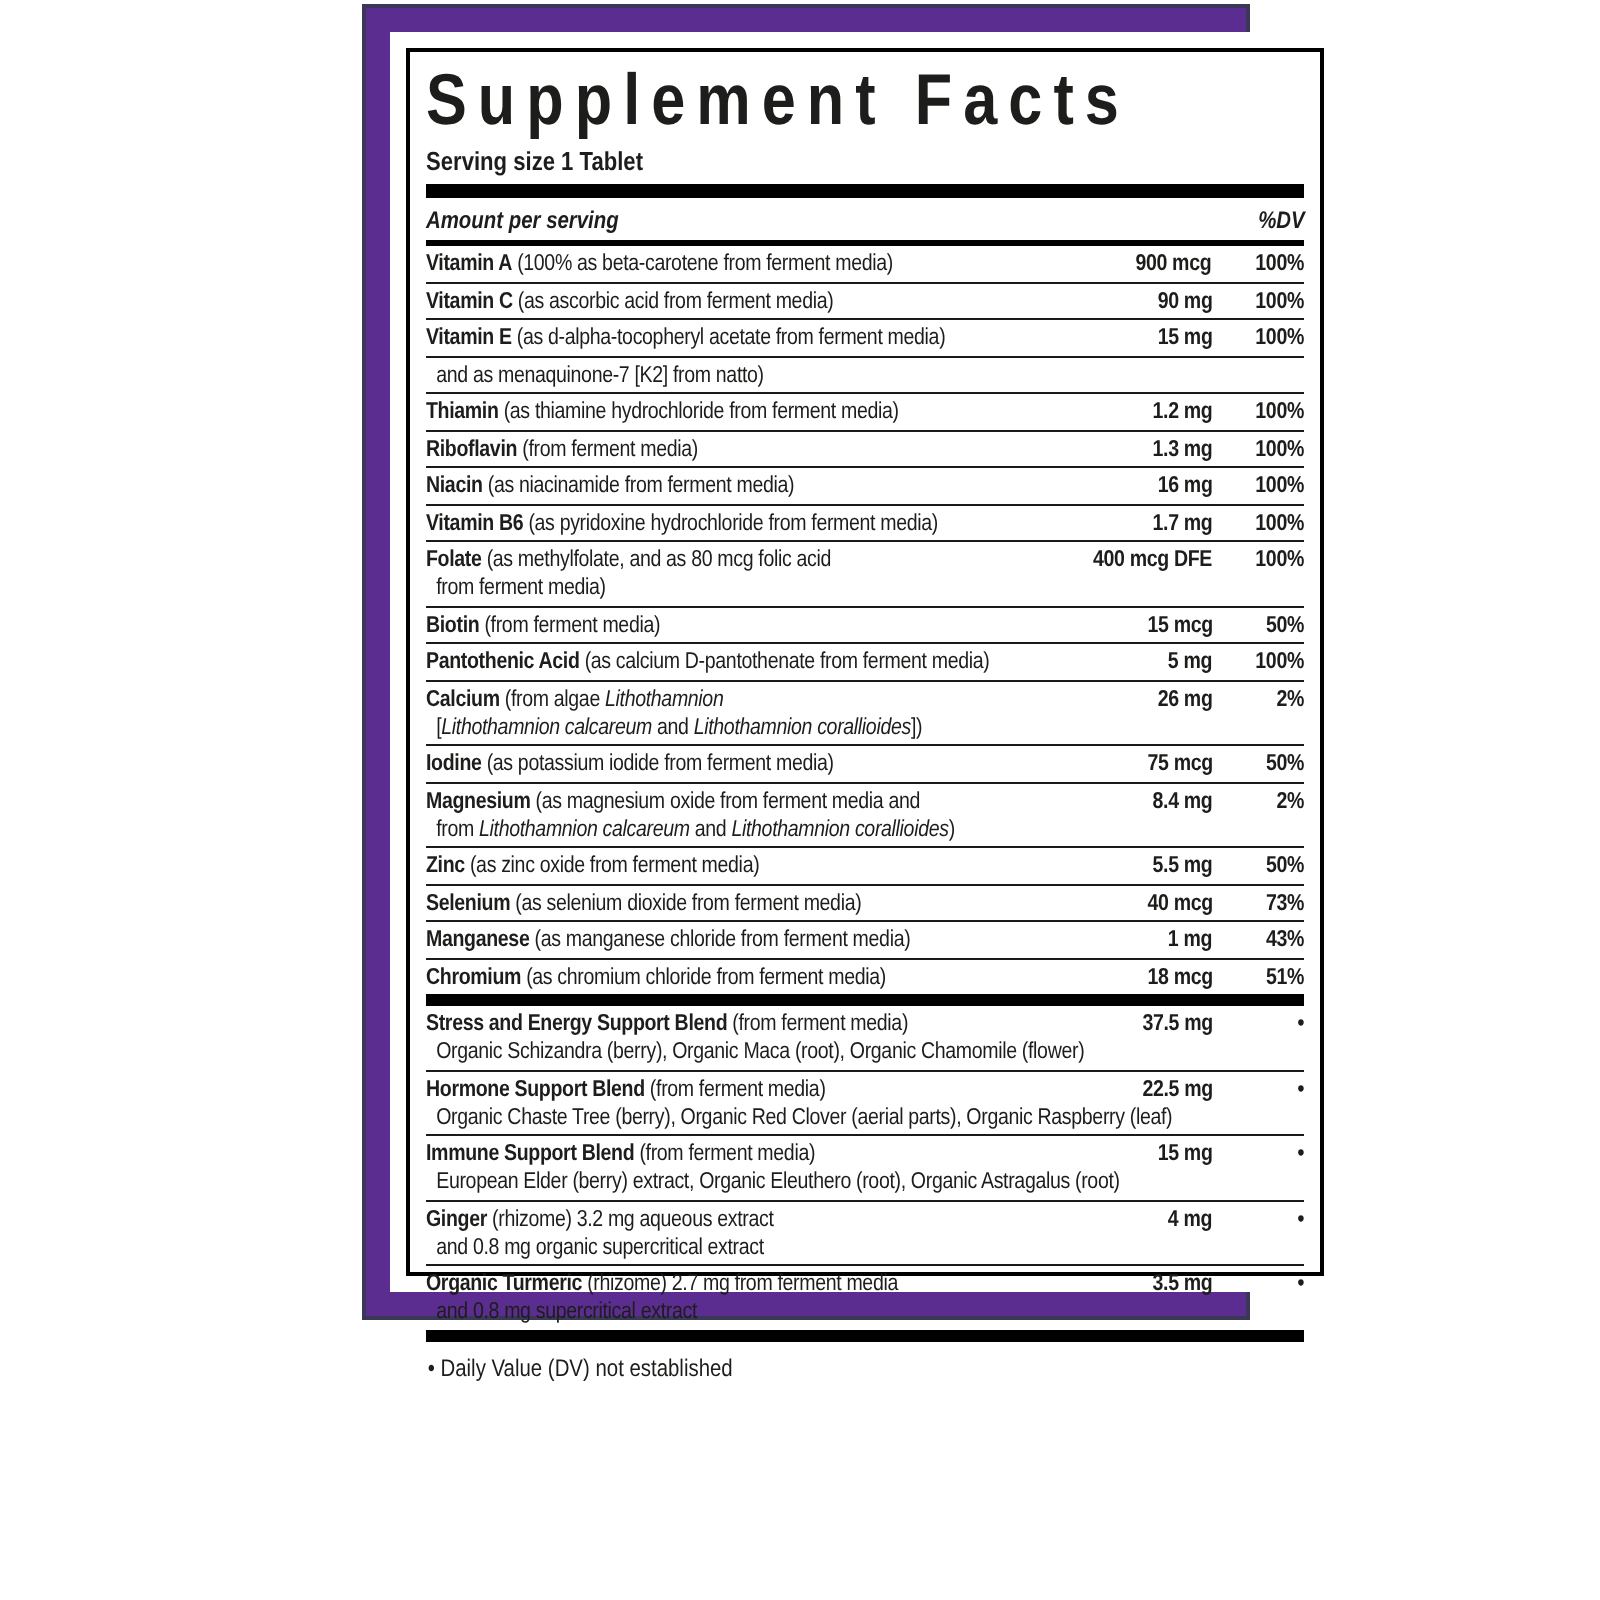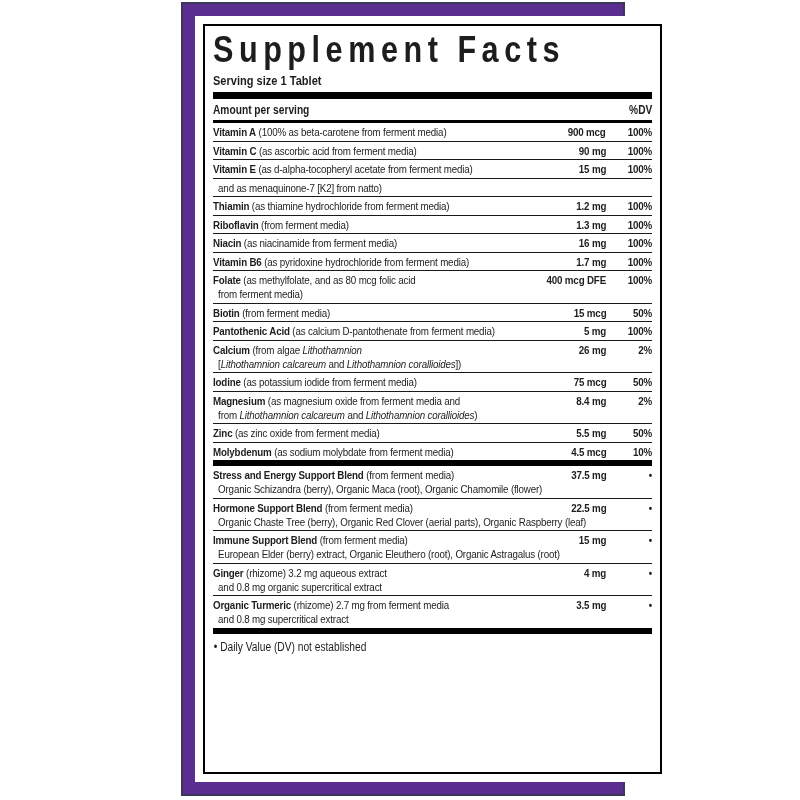--- a/index.html
+++ b/index.html
@@ -2,21 +2,21 @@
 <html><head>
 <meta charset="utf-8">
 <style>
   html,body{margin:0;padding:0;}
   body{
     width:800px;height:800px;position:relative;background:#ffffff;
     font-family:"Liberation Sans",sans-serif;color:#1d1d1b;
     overflow:hidden;
   }
   .label-wrap{
-    position:absolute;left:181px;top:2px;width:444px;height:794px;
+    position:absolute;left:181px;top:2px;width:444px;height:658px;
     box-sizing:border-box;border:2px solid #3a3757;background:#5b2d90;
     padding:12px;display:flex;
   }
   .whitebox{flex:1;background:#ffffff;box-sizing:border-box;padding:8px;display:flex;}
   .panel{
     flex:1;border:2.5px solid #000;box-sizing:border-box;
     display:flex;flex-direction:column;padding:3px 8px 6px;background:#fff;
   }
   .title{
     font-size:36px;line-height:40px;font-weight:bold;letter-spacing:6.5px;
@@ -26,21 +26,21 @@
   .serving{
     font-size:13px;font-weight:bold;white-space:nowrap;
     transform:scaleX(.85);transform-origin:0 50%;margin:0 0 4px;
   }
   .bar{background:#000;flex:0 0 auto;}
   .bar.b7{height:7px;}
   .bar.b3{height:3px;}
   .bar.b6{height:6px;}
   .colhead{
     display:flex;justify-content:space-between;align-items:baseline;
-    font-weight:bold;font-size:12px;padding:4px 0 3px;
+    font-weight:bold;font-size:12px;padding:4px 0 3px;font-style:italic;
   }
   .ch-l{transform:scaleX(.85);transform-origin:0 50%;white-space:nowrap;}
   .ch-r{transform:scaleX(.85);transform-origin:100% 50%;white-space:nowrap;}
   .rows{display:block;}
   .row{border-top:1.5px solid #1a1a1a;padding:2px 0 1.5px;font-size:11.5px;line-height:14px;letter-spacing:-0.2px;}
   .rows .row:first-child{border-top:none;}
   .l1{display:flex;align-items:flex-start;}
   .txt{flex:1 1 0;min-width:0;white-space:nowrap;transform:scaleX(.85);transform-origin:0 50%;}
   .nm{font-weight:bold;}
   .ds{margin-left:3px;}
@@ -200,32 +200,48 @@
 
   <div class="row">
     <div class="l1">
       <span class="txt"><b class="nm">Zinc</b><span class="ds"><span>(as zinc oxide from ferment media)</span></span></span>
       <span class="amt">5.5 mg</span>
       <span class="dv">50%</span>
     </div>
 
   </div>
 
-
-
-
-
-  <div class="row">
-    <div class="l1">
-      <span class="txt"><b class="nm">Molybdenum</b><span class="ds"><span>(as sodium molybdate from ferment media)</span></span></span>
-      <span class="amt">4.5 mcg</span>
-      <span class="dv">10%</span>
-    </div>
-
-  </div>
+  <div class="row">
+    <div class="l1">
+      <span class="txt"><b class="nm">Selenium</b><span class="ds"><span>(as selenium dioxide from ferment media)</span></span></span>
+      <span class="amt">40 mcg</span>
+      <span class="dv">73%</span>
+    </div>
+
+  </div>
+
+
+  <div class="row">
+    <div class="l1">
+      <span class="txt"><b class="nm">Manganese</b><span class="ds"><span>(as manganese chloride from ferment media)</span></span></span>
+      <span class="amt">1 mg</span>
+      <span class="dv">43%</span>
+    </div>
+
+  </div>
+
+  <div class="row">
+    <div class="l1">
+      <span class="txt"><b class="nm">Chromium</b><span class="ds"><span>(as chromium chloride from ferment media)</span></span></span>
+      <span class="amt">18 mcg</span>
+      <span class="dv">51%</span>
+    </div>
+
+  </div>
+
 </div>
 
       <div class="bar b6"></div>
 
       <div class="rows" id="botanical-rows">
   <div class="row">
     <div class="l1">
       <span class="txt"><b class="nm">Stress and Energy Support Blend</b><span class="ds"><span>(from ferment media)</span></span></span>
       <span class="amt">37.5 mg</span>
       <span class="dv">•</span>

